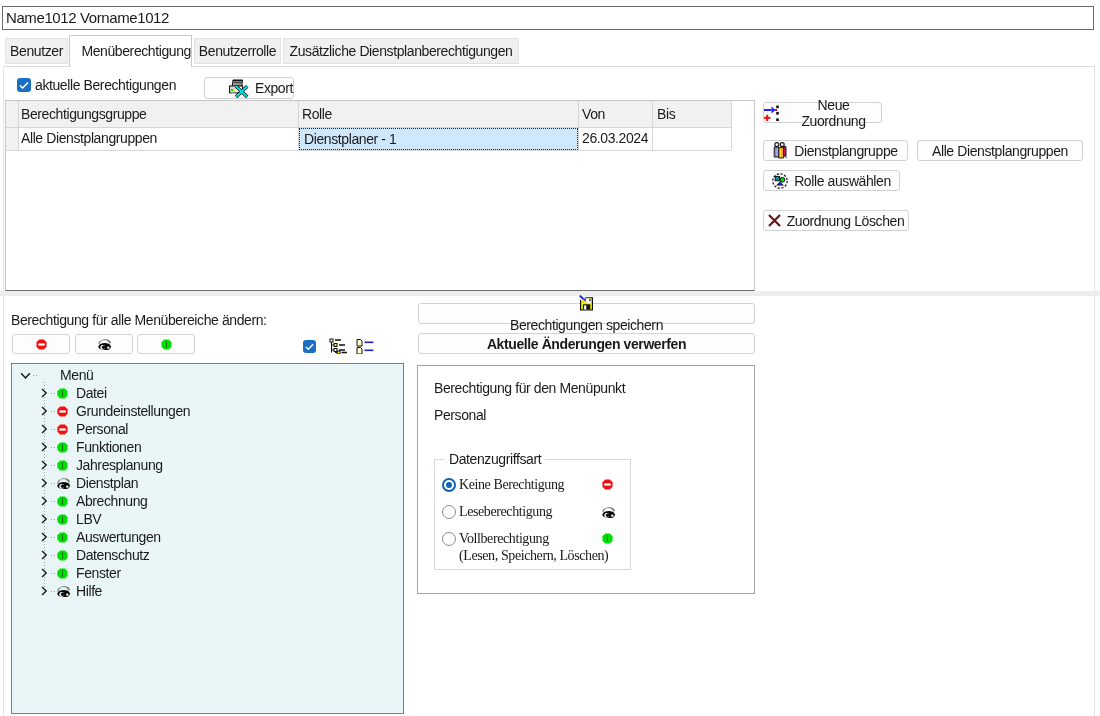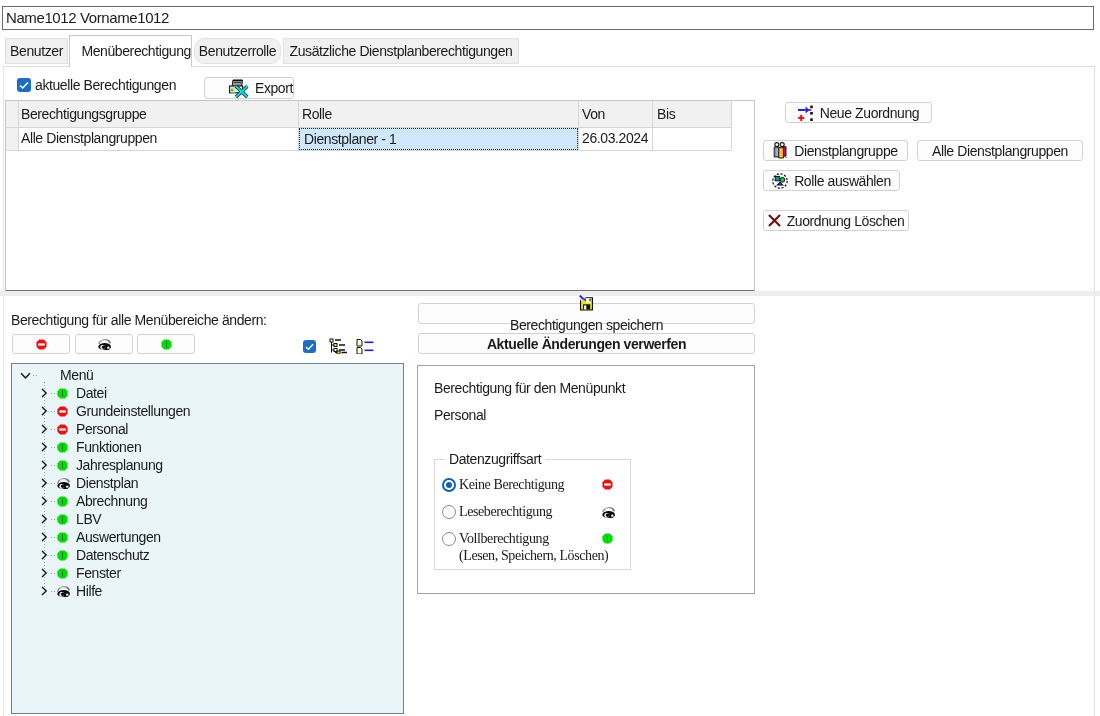--- a/index.html
+++ b/index.html
@@ -97,21 +97,21 @@
     <symbol id="sym-chev-right" viewBox="0 0 10 10">
       <path d="M3 1 L7.2 5 L3 9" fill="none" stroke="#1a1a1a" stroke-width="1.4"></path>
     </symbol>
   </defs>
 </svg>
 
 <div class="abs name-field">Name1012 Vorname1012</div>
 
 <div class="abs tab" style="left:5px;width:63px;">Benutzer</div>
 <div class="abs tab tab--active" style="left:69px;width:123px;">Menüberechtigung</div>
-<div class="abs tab" style="left:194px;width:87px;border-radius:10px;">Benutzerrolle</div>
+<div class="abs tab" style="left:194px;width:87px;">Benutzerrolle</div>
 <div class="abs tab" style="left:283px;width:236px;">Zusätzliche Dienstplanberechtigungen</div>
 <div class="abs page-frame"></div>
 
 <div class="abs cbx" style="left:17px;top:78px;">
   <svg width="10" height="9" viewBox="0 0 10 9">
     <path d="M1 4.5 L3.7 7 L9 1.5" fill="none" stroke="#fff" stroke-width="1.6"></path>
   </svg>
 </div>
 <div class="abs" style="left:35px;top:78px;line-height:14px;">aktuelle Berechtigungen</div>
 
@@ -143,21 +143,21 @@
   <div class="abs gh" style="top:49px;"></div>
   <div class="abs gcell" style="left:15px;top:0;">Berechtigungsgruppe</div>
   <div class="abs gcell" style="left:296px;top:0;">Rolle</div>
   <div class="abs gcell" style="left:576px;top:0;">Von</div>
   <div class="abs gcell" style="left:651px;top:0;">Bis</div>
   <div class="abs grow" style="left:15px;">Alle Dienstplangruppen</div>
   <div class="abs sel-cell">Dienstplaner - 1</div>
   <div class="abs grow" style="left:576px;">26.03.2024</div>
 </div>
 
-<button class="abs btn" style="left:785px;top:102px;width:147px;height:21px;">
+<button class="abs btn" style="left:763px;top:102px;width:119px;height:21px;">
   <svg width="16" height="16" viewBox="0 0 16 16">
     <rect x="12.2" y="0.6" width="2.6" height="2.6" fill="#111"></rect>
     <rect x="12.2" y="7" width="2.6" height="2.6" fill="#111"></rect>
     <rect x="12.2" y="13.4" width="2.6" height="2.6" fill="#111"></rect>
     <rect x="0" y="4" width="7.5" height="2" fill="#2222ee"></rect>
     <path d="M7.5 1.6 L11.6 5 L7.5 8.4 Z" fill="#2222ee"></path>
     <rect x="11" y="4" width="2" height="2" fill="#ee1111"></rect>
     <rect x="2.2" y="9.8" width="2" height="6.2" fill="#ee1111"></rect>
     <rect x="0.1" y="11.9" width="6.2" height="2" fill="#ee1111"></rect>
   </svg>

